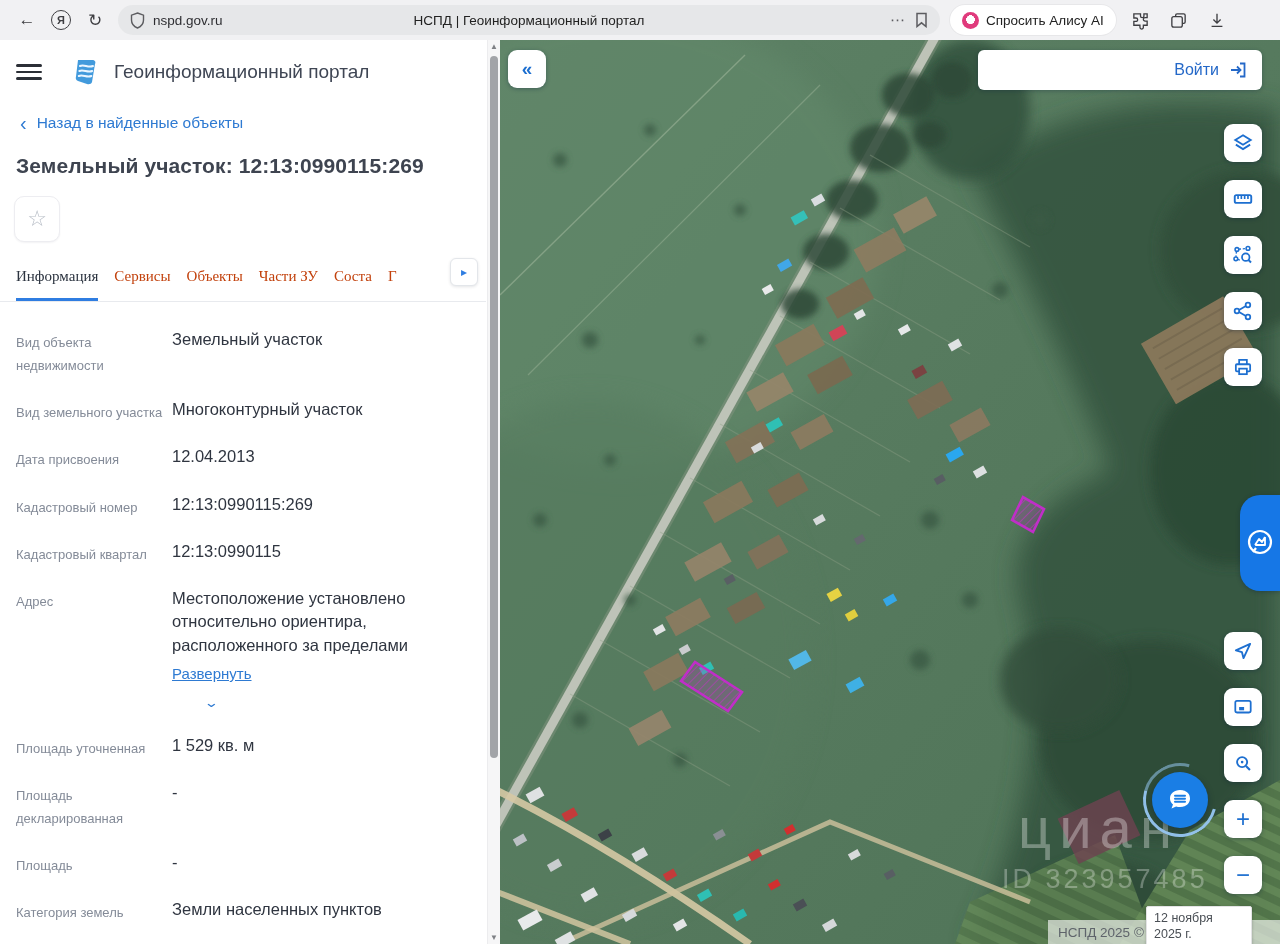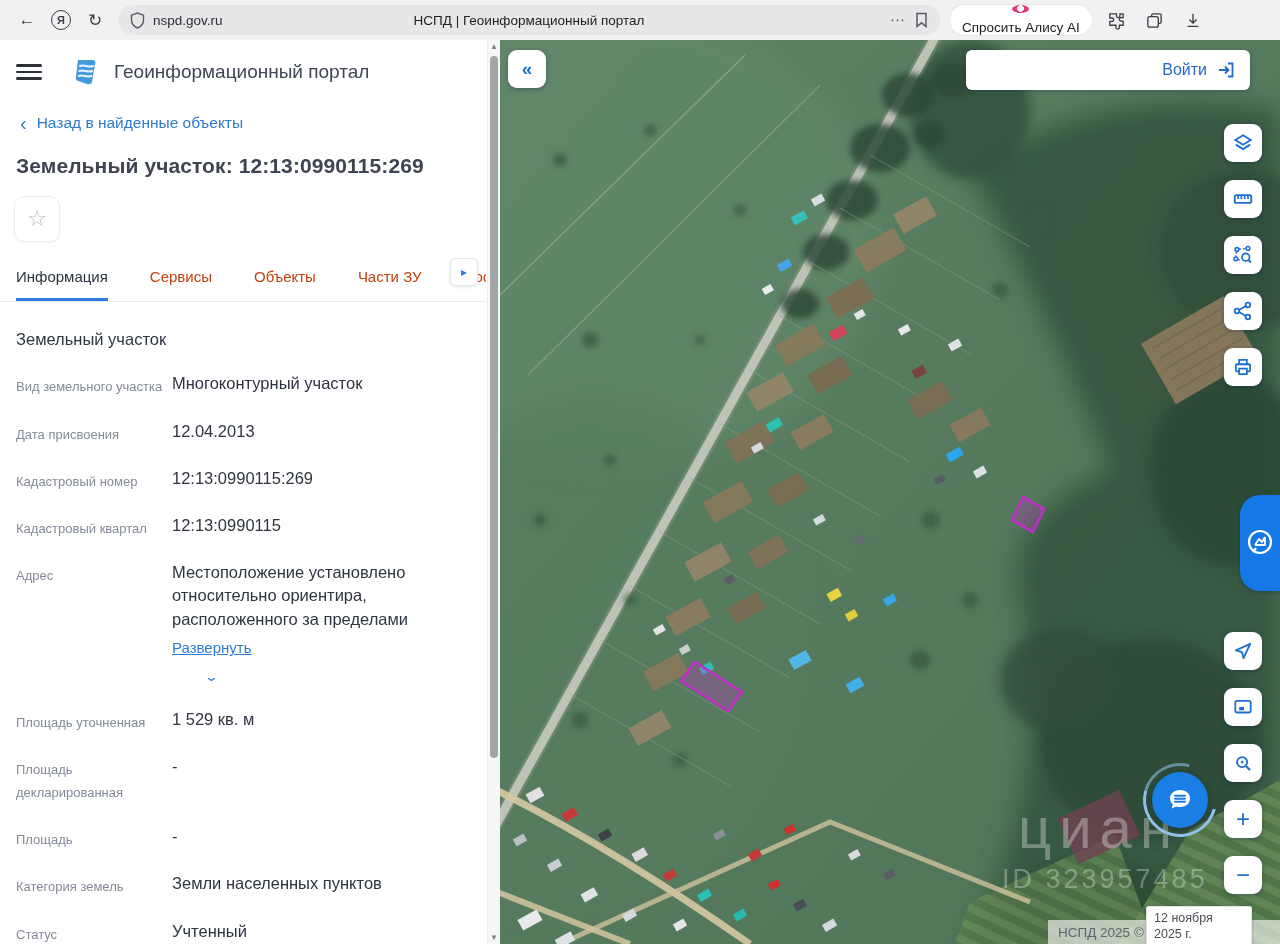--- a/index.html
+++ b/index.html
@@ -11,42 +11,42 @@
   .chrome .nav-ic { width:34px; height:30px; display:flex; align-items:center; justify-content:center;
                     color:#3e3e42; font-size:17px; border-radius:6px; cursor:pointer; flex:0 0 auto; }
   .ybrowser-circle { width:20px; height:20px; border:1.6px solid #3e3e42; border-radius:50%;
                      display:flex; align-items:center; justify-content:center; font-size:11px; font-weight:bold; color:#3e3e42; }
   .urlbar { position:relative; flex:0 0 auto; width:822px; height:30px; margin-left:6px; background:#e6e7e9;
             border-radius:15px; display:flex; align-items:center; padding:0 12px; }
   .urlbar .host { font-size:13.5px; color:#2e2e32; margin-left:8px; }
   .urlbar .tab-title { position:absolute; left:0; right:0; text-align:center; font-size:13.5px; color:#222; pointer-events:none; }
   .urlbar .right { margin-left:auto; display:flex; align-items:center; gap:10px; color:#5c5c60; }
   .alice-pill { height:30px; margin-left:10px; background:#fff; border-radius:15px; display:flex; align-items:center;
-                gap:7px; padding:0 12px; font-size:13.5px; color:#222; box-shadow:0 0 0 1px rgba(0,0,0,.04); cursor:pointer;flex-direction:column; }
+                gap:7px; padding:0 12px; font-size:13.5px; color:#222; box-shadow:0 0 0 1px rgba(0,0,0,.04); cursor:pointer; }
   .alice-dot { width:17px; height:17px; border-radius:50%; background:radial-gradient(circle at 50% 45%, #fff 0 34%, #e03a7c 35% 100%); }
   .chrome-right { display:flex; align-items:center; margin-left:8px; gap:4px; }
 
   
   .main { position:relative; display:flex; height:904px; }
 
   
   .sidebar { position:relative; width:500px; height:904px; background:#fff; flex:0 0 auto; }
   .sb-inner { padding-right:14px; }
   .sb-header { display:flex; align-items:center; padding:16px 16px 0 16px; }
   .burger { width:26px; height:20px; display:flex; flex-direction:column; justify-content:space-between; padding:2px 0; cursor:pointer; }
   .burger i { display:block; height:2.6px; background:#2b2f36; border-radius:2px; }
   .applogo { margin-left:28px; margin-right:12px; }
   .app-title { font-size:19px; color:#3f4654; }
   .back-link { display:flex; align-items:center; gap:10px; padding:26px 16px 0 20px; color:#2e7ad2; font-size:15.5px; cursor:pointer; }
   .back-link .chev { font-size:20px; line-height:14px; }
   .obj-title { padding:22px 16px 0 16px; font-size:21px; font-weight:700; color:#3e4450; letter-spacing:.1px; }
   .fav-btn { margin:18px 0 0 14px; width:46px; height:46px; border:1px solid #ededf1; border-radius:10px; background:#fff;
              box-shadow:0 1px 2px rgba(30,40,60,.06); display:flex; align-items:center; justify-content:center;
              font-size:22px; color:#b7bdc6; cursor:pointer; }
-  .tabs { position:relative; display:flex; gap:42px; padding:26px 0 0 16px; border-bottom:1px solid #e8eaee; white-space:nowrap; overflow:hidden; }
+  .tabs { position:relative; display:flex; gap:16px; padding:26px 0 0 16px; border-bottom:1px solid #e8eaee; white-space:nowrap; overflow:hidden;font-family:Liberation Serif, serif; }
   .tab { font-size:15px; color:#c2410c; padding-bottom:13px; cursor:pointer; }
   .tab.active { color:#2c3440; border-bottom:3px solid #2f7de1; font-weight:500; }
   .tab-next { position:absolute; left:450px; top:218px; width:28px; height:28px; background:#fff; border:1px solid #e3e6ea;
               border-radius:6px; box-shadow:0 1px 3px rgba(30,40,60,.12); color:#2f7de1; font-size:12px;
               display:flex; align-items:center; justify-content:center; cursor:pointer; z-index:3; }
   .fields { padding:26px 10px 0 16px; }
   .frow { display:flex; margin-bottom:21px; }
   .frow .lbl { width:156px; flex:0 0 auto; font-size:13px; color:#848b98; line-height:1.78; padding-top:3px; }
   .frow .val { flex:1; font-size:16.5px; color:#2f3540; line-height:1.42; }
   .expand-link { display:inline-flex; align-items:center; gap:10px; margin-top:6px; color:#2e7ad2; font-size:15px; cursor:pointer;flex-direction:column; }
@@ -59,21 +59,21 @@
   .sb-scroll .arr.up { top:2px; } .sb-scroll .arr.down { bottom:2px; }
   .sb-thumb { position:absolute; left:2px; top:16px; width:8px; height:702px; background:#a2a4a8; border-radius:4px; cursor:pointer; }
 
   
   .map { position:relative; flex:1; height:904px; overflow:hidden; background:#5c7f63; cursor:grab; }
   .map svg.art { position:absolute; inset:0; }
   .mbtn { position:absolute; width:38px; height:38px; background:#fff; border-radius:9px;
           box-shadow:0 1px 4px rgba(10,30,60,.35); display:flex; align-items:center; justify-content:center; cursor:pointer; }
   .mbtn svg { display:block; }
   .collapse-btn { left:8px; top:10px; color:#1d6fd0; font-size:19px; font-weight:bold; }
-  .login-bar { position:absolute; top:10px; right:30px; width:284px; height:40px; background:#fff; border-radius:6px;
+  .login-bar { position:absolute; top:10px; right:18px; width:284px; height:40px; background:#fff; border-radius:6px;
                box-shadow:0 1px 4px rgba(10,30,60,.3); display:flex; align-items:center; justify-content:flex-end;
                gap:9px; padding:0 14px; cursor:pointer; }
   .login-bar .login-txt { color:#2468c8; font-size:16px; }
   .side-tab { position:absolute; right:0; top:455px; width:40px; height:96px; background:#1677e6;
               border-radius:20px 0 0 20px; box-shadow:0 1px 4px rgba(10,30,60,.35); display:flex; align-items:center;
               justify-content:center; cursor:pointer; }
   .zoom-glyph { color:#1d6fd0; font-size:24px; font-weight:500; line-height:1; }
   .fab { position:absolute; left:652px; top:732px; width:56px; height:56px; background:#1a7ee5; border-radius:50%;
          display:flex; align-items:center; justify-content:center; cursor:pointer; box-shadow:0 2px 6px rgba(10,30,60,.4); z-index:4; }
   .fab::before { content:""; position:absolute; inset:-9px; border-radius:50%; border:3px solid rgba(150,198,242,.95);
@@ -167,20 +167,21 @@
           <div class="tab">Части ЗУ</div>
           <div class="tab">Соста</div>
           <div class="tab">Г</div>
         </div>
         <div class="tab-next">
           <span>▸</span>
         </div>
 
         <div class="fields">
           <div class="frow">
+              <div class="lbl">Вид объекта недвижимости</div>
               <div class="val">Земельный участок</div>
             </div>
           <div class="frow">
               <div class="lbl">Вид земельного участка</div>
               <div class="val">Многоконтурный участок</div>
             </div>
           <div class="frow">
               <div class="lbl">Дата присвоения</div>
               <div class="val">12.04.2013</div>
             </div>

